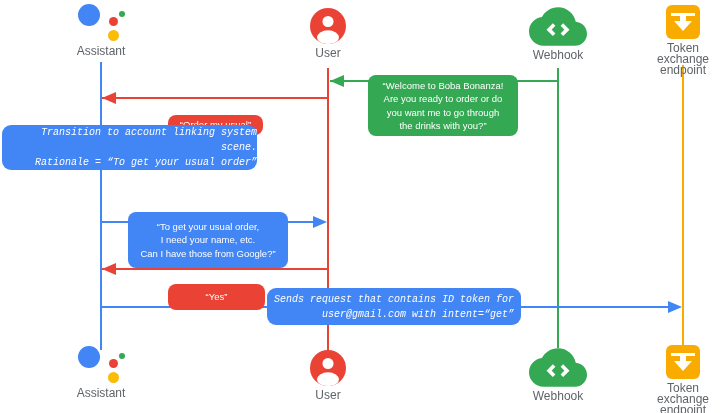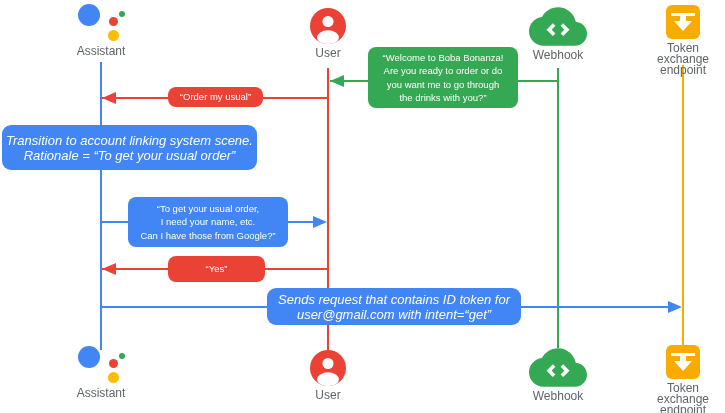--- a/index.html
+++ b/index.html
@@ -15,23 +15,23 @@
   .hline{position:absolute;height:2px;z-index:2;}
   .ahead{position:absolute;width:0;height:0;z-index:2;
          border-top:6px solid transparent;border-bottom:6px solid transparent;}
   .ahead.pt-left{border-right:14px solid;}
   .ahead.pt-right{border-left:14px solid;}
 
   
   .bubble{position:absolute;z-index:3;color:#fff;display:flex;align-items:center;
           justify-content:center;text-align:center;white-space:pre-line;}
   .bg-green{background:#34a853;} .bg-red{background:#ea4335;} .bg-blue{background:#4285f4;}
-  .bubble.sans{font-size:9.5px;line-height:13.5px;border-radius:8px;}
-  .bubble.mono{font-family:Liberation Sans, sans-serif;font-style:italic;
-               font-size:13px;line-height:15px;border-radius:9px;}
+  .bubble.sans{font-size:9.5px;line-height:13.5px;border-radius:8px;margin-top:28px;}
+  .bubble.mono{font-family:Liberation Mono, monospace;font-style:italic;
+               font-size:10px;line-height:15px;border-radius:9px;text-align:right;}
 
   
   .actor{position:absolute;width:80px;text-align:center;z-index:1;}
   .actor .label{font-size:12px;line-height:11px;color:#5f6368;margin-top:4px;white-space:pre-line;}
 
   
   .alogo{position:relative;width:47px;height:38px;margin:0 auto;}
   .alogo .c{position:absolute;border-radius:50%;}
   .alogo .c-blue{left:0;top:4;width:22px;height:22px;background:#4285f4;}
   .alogo .c-red{left:31px;top:13px;width:9px;height:9px;background:#ea4335;}
@@ -79,21 +79,21 @@
   <div class="bubble sans bg-green" style="left:368px;top:47px;width:150px;height:61px">“Welcome to Boba Bonanza!
 Are you ready to order or do
 you want me to go through
 the drinks with you?”</div>
 
   <div class="bubble sans bg-red" style="left:168px;top:87px;width:95px;height:20px">“Order my usual”</div>
 
   <div class="bubble mono bg-blue" style="left:2px;top:125px;width:255px;height:45px">Transition to account linking system scene.
 Rationale = “To get your usual order”</div>
 
-  <div class="bubble sans bg-blue" style="left:128px;top:197px;width:160px;height:50px">“To get your usual order,
+  <div class="bubble sans bg-blue" style="left:128px;top:184px;width:160px;height:56px">“To get your usual order,
 I need your name, etc.
 Can I have those from Google?”</div>
 
   <div class="bubble mono bg-blue" style="left:267px;top:288px;width:254px;height:37px">Sends request that contains ID token for
 user@gmail.com with intent=“get”</div>
 
   <div class="bubble sans bg-red" style="left:168px;top:256px;width:97px;height:26px">“Yes”</div>
 
   <div class="actor" style="left:61px;top:4px">
     <div class="alogo">

